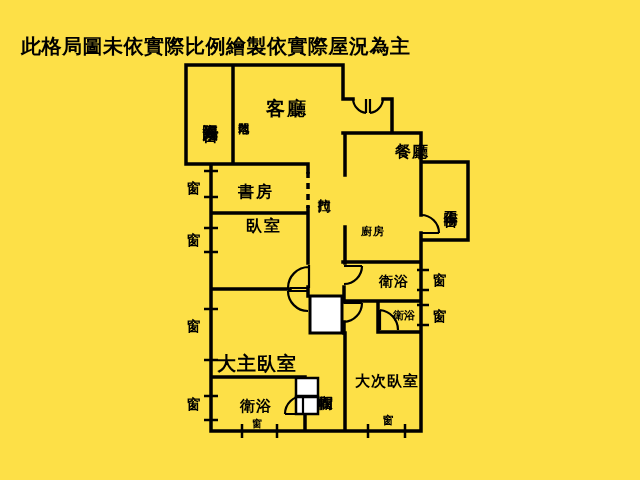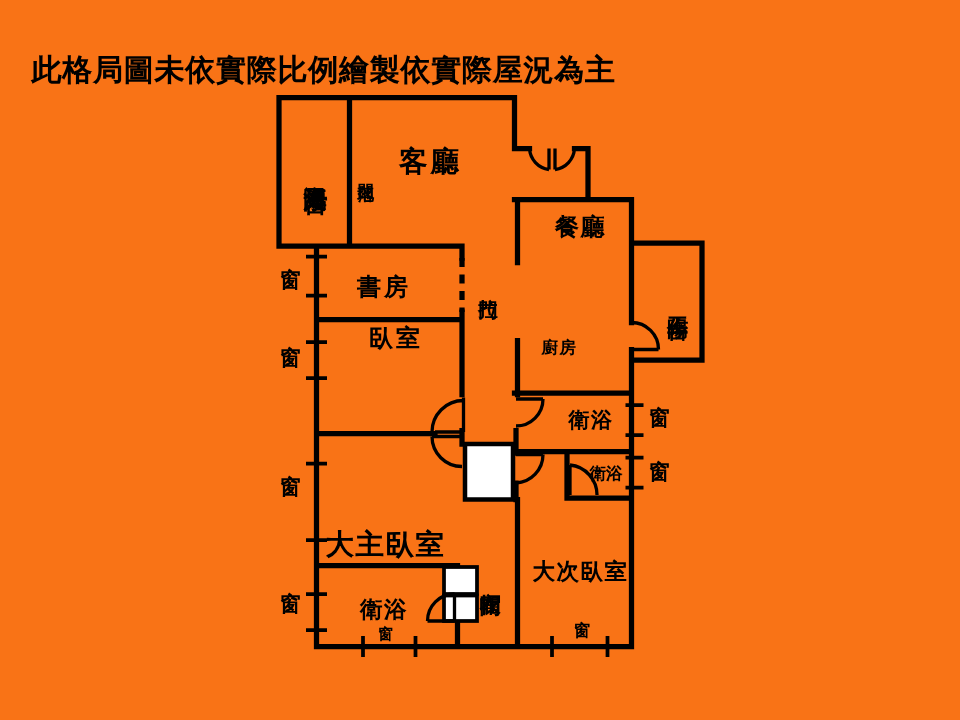--- a/index.html
+++ b/index.html
@@ -1,19 +1,19 @@
 <!DOCTYPE html>
 <html><head>
 <meta charset="utf-8">
 <style>
   html,body{margin:0;padding:0;background:#ffffff;}
   #stage{
     position:relative;
     width:640px;height:480px;
-    background:#f97316;
+    background:#fde047;
     overflow:hidden;
     font-family:"DejaVu Sans","Liberation Sans",sans-serif;
   }
   #plan-svg{position:absolute;left:0;top:0;}
   .lbl{
     position:absolute;
     transform:translate(-50%,-50%);
     font-weight:bold;
     color:#000;
     white-space:nowrap;
@@ -87,21 +87,21 @@
          M417 270 H429  M417 290 H429
          M417 305 H429  M417 325 H429" fill="none" stroke="#000" stroke-width="2.5"></path>
   </svg>
 
   <div class="lbl v" style="left:210px;top:113px;font-size:16px;">海景陽台</div>
 
   <div class="lbl v" style="left:243px;top:114px;font-size:11px;letter-spacing:0;">落地門</div>
 
   <div class="lbl" style="left:287px;top:109px;font-size:19px;letter-spacing:2px;text-align:center;">客廳</div>
 
-  <div class="lbl" style="left:387px;top:152px;font-size:16px;">餐廳</div>
+  <div class="lbl" style="left:412px;top:152px;font-size:16px;">餐廳</div>
 
   <div class="lbl v" style="left:451px;top:201px;font-size:14px;">工作陽台</div>
 
   <div class="lbl" style="left:256px;top:192px;font-size:16px;letter-spacing:2px;">書房</div>
 
   <div class="lbl v" style="left:324px;top:190px;font-size:13px;">拉門</div>
 
   <div class="lbl" style="left:264px;top:226px;font-size:16px;letter-spacing:2px;">臥室</div>
 
   <div class="lbl" style="left:373px;top:232px;font-size:11px;">廚房</div>

